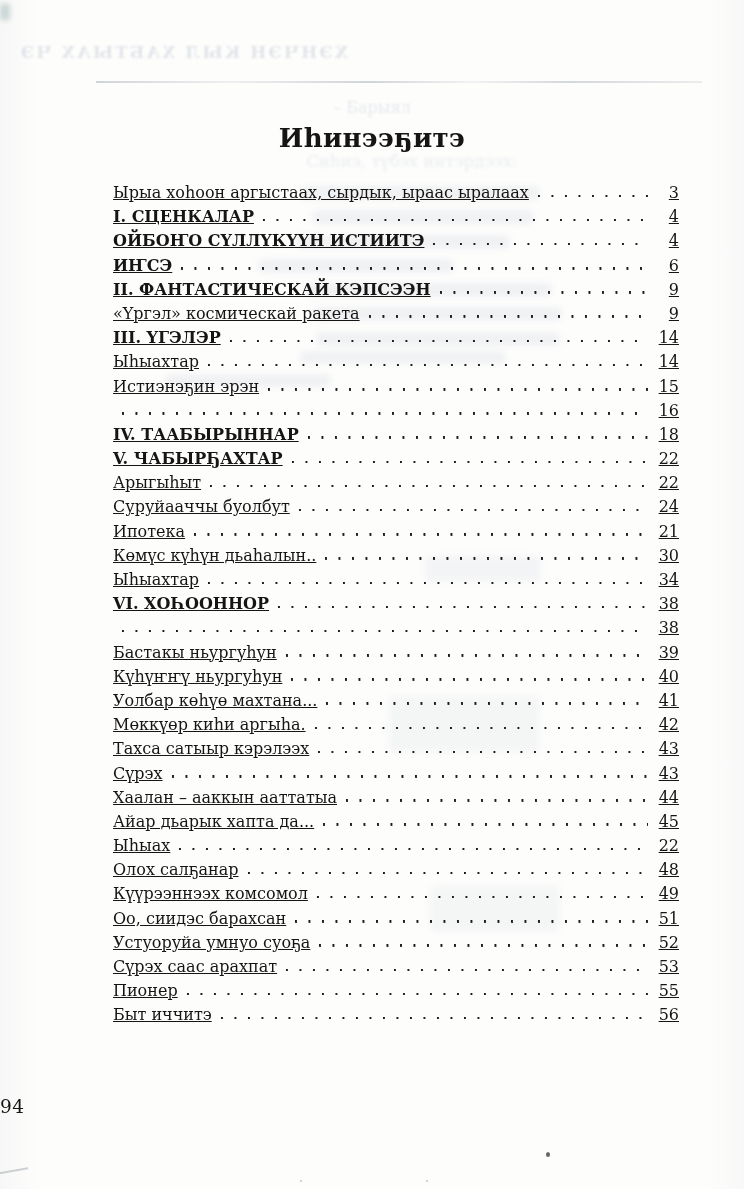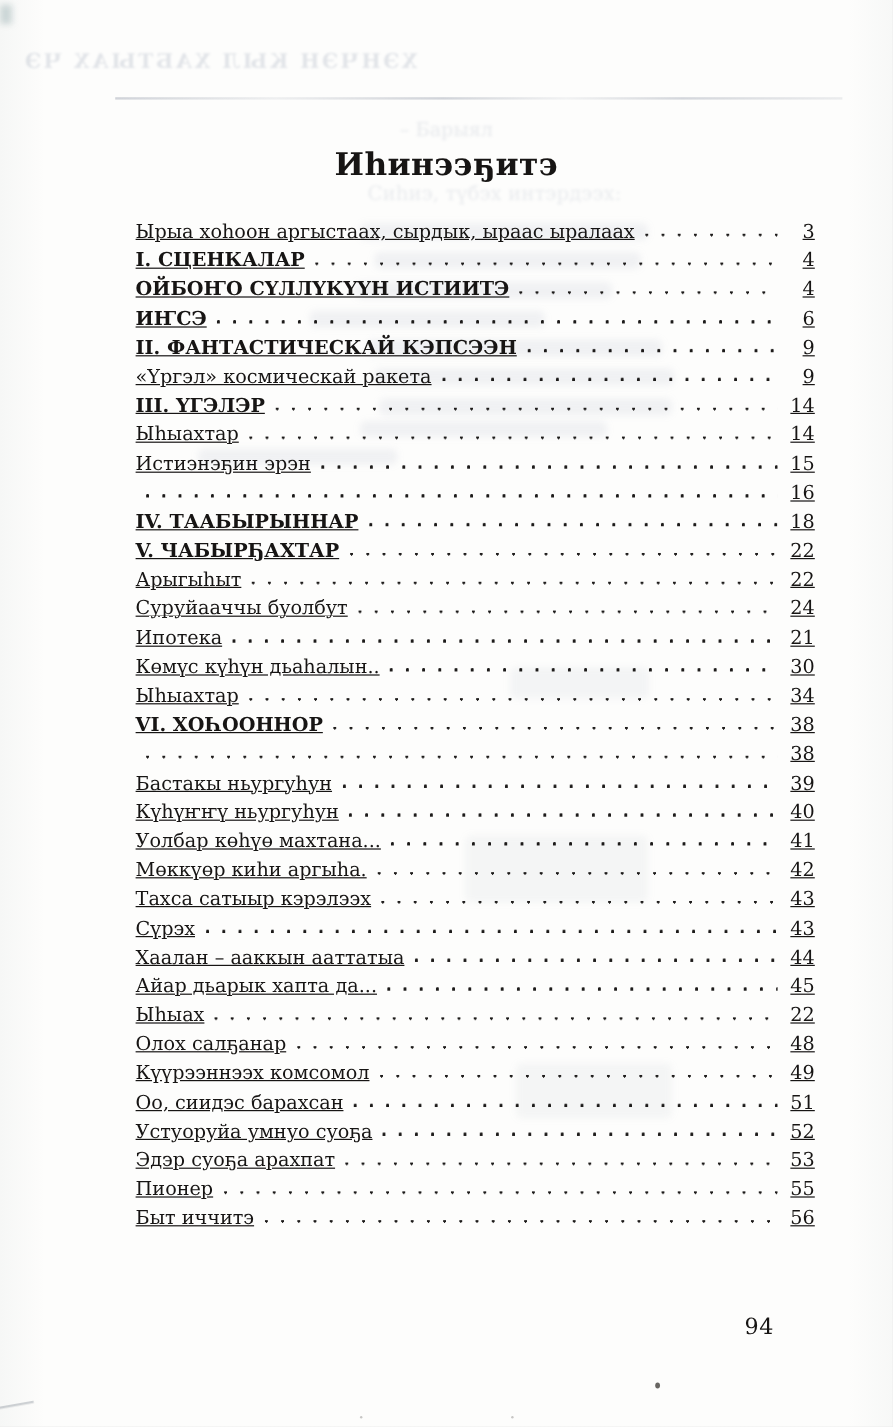--- a/index.html
+++ b/index.html
@@ -45,21 +45,21 @@
     margin: 0 3px 0 8px;
     background-image: radial-gradient(circle at 2px 2px, #1d1b1a 1.25px, rgba(0,0,0,0) 1.4px);
     background-size: 13.5px 4.5px;
     background-repeat: repeat-x;
     background-position: left bottom;
   }
   .pg { flex: 0 0 auto; min-width: 28px; text-align: right; }
   .folio {
     position: absolute;
     top: 1096px; left: 0; width: 645px;
-    text-align: right;
+    text-align: left;
     font-size: 18.5px;
     letter-spacing: 0.5px;
   }
 
   
   .ghost {
     position: absolute;
     color: #76839b;
     pointer-events: none;
   }
@@ -309,21 +309,21 @@
         <span class="lbl">Оо, сиидэс барахсан</span>
         <div class="leader"></div>
         <span class="pg">51</span>
       </div>
       <div class="toc-row">
         <span class="lbl">Устуоруйа умнуо суоҕа</span>
         <div class="leader"></div>
         <span class="pg">52</span>
       </div>
       <div class="toc-row">
-        <span class="lbl">Эдэр суоҕа арахпат</span>
+        <span class="lbl">Сүрэх саас арахпат</span>
         <div class="leader"></div>
         <span class="pg">53</span>
       </div>
       <div class="toc-row">
         <span class="lbl">Пионер</span>
         <div class="leader"></div>
         <span class="pg">55</span>
       </div>
       <div class="toc-row">
         <span class="lbl">Быт иччитэ</span>

